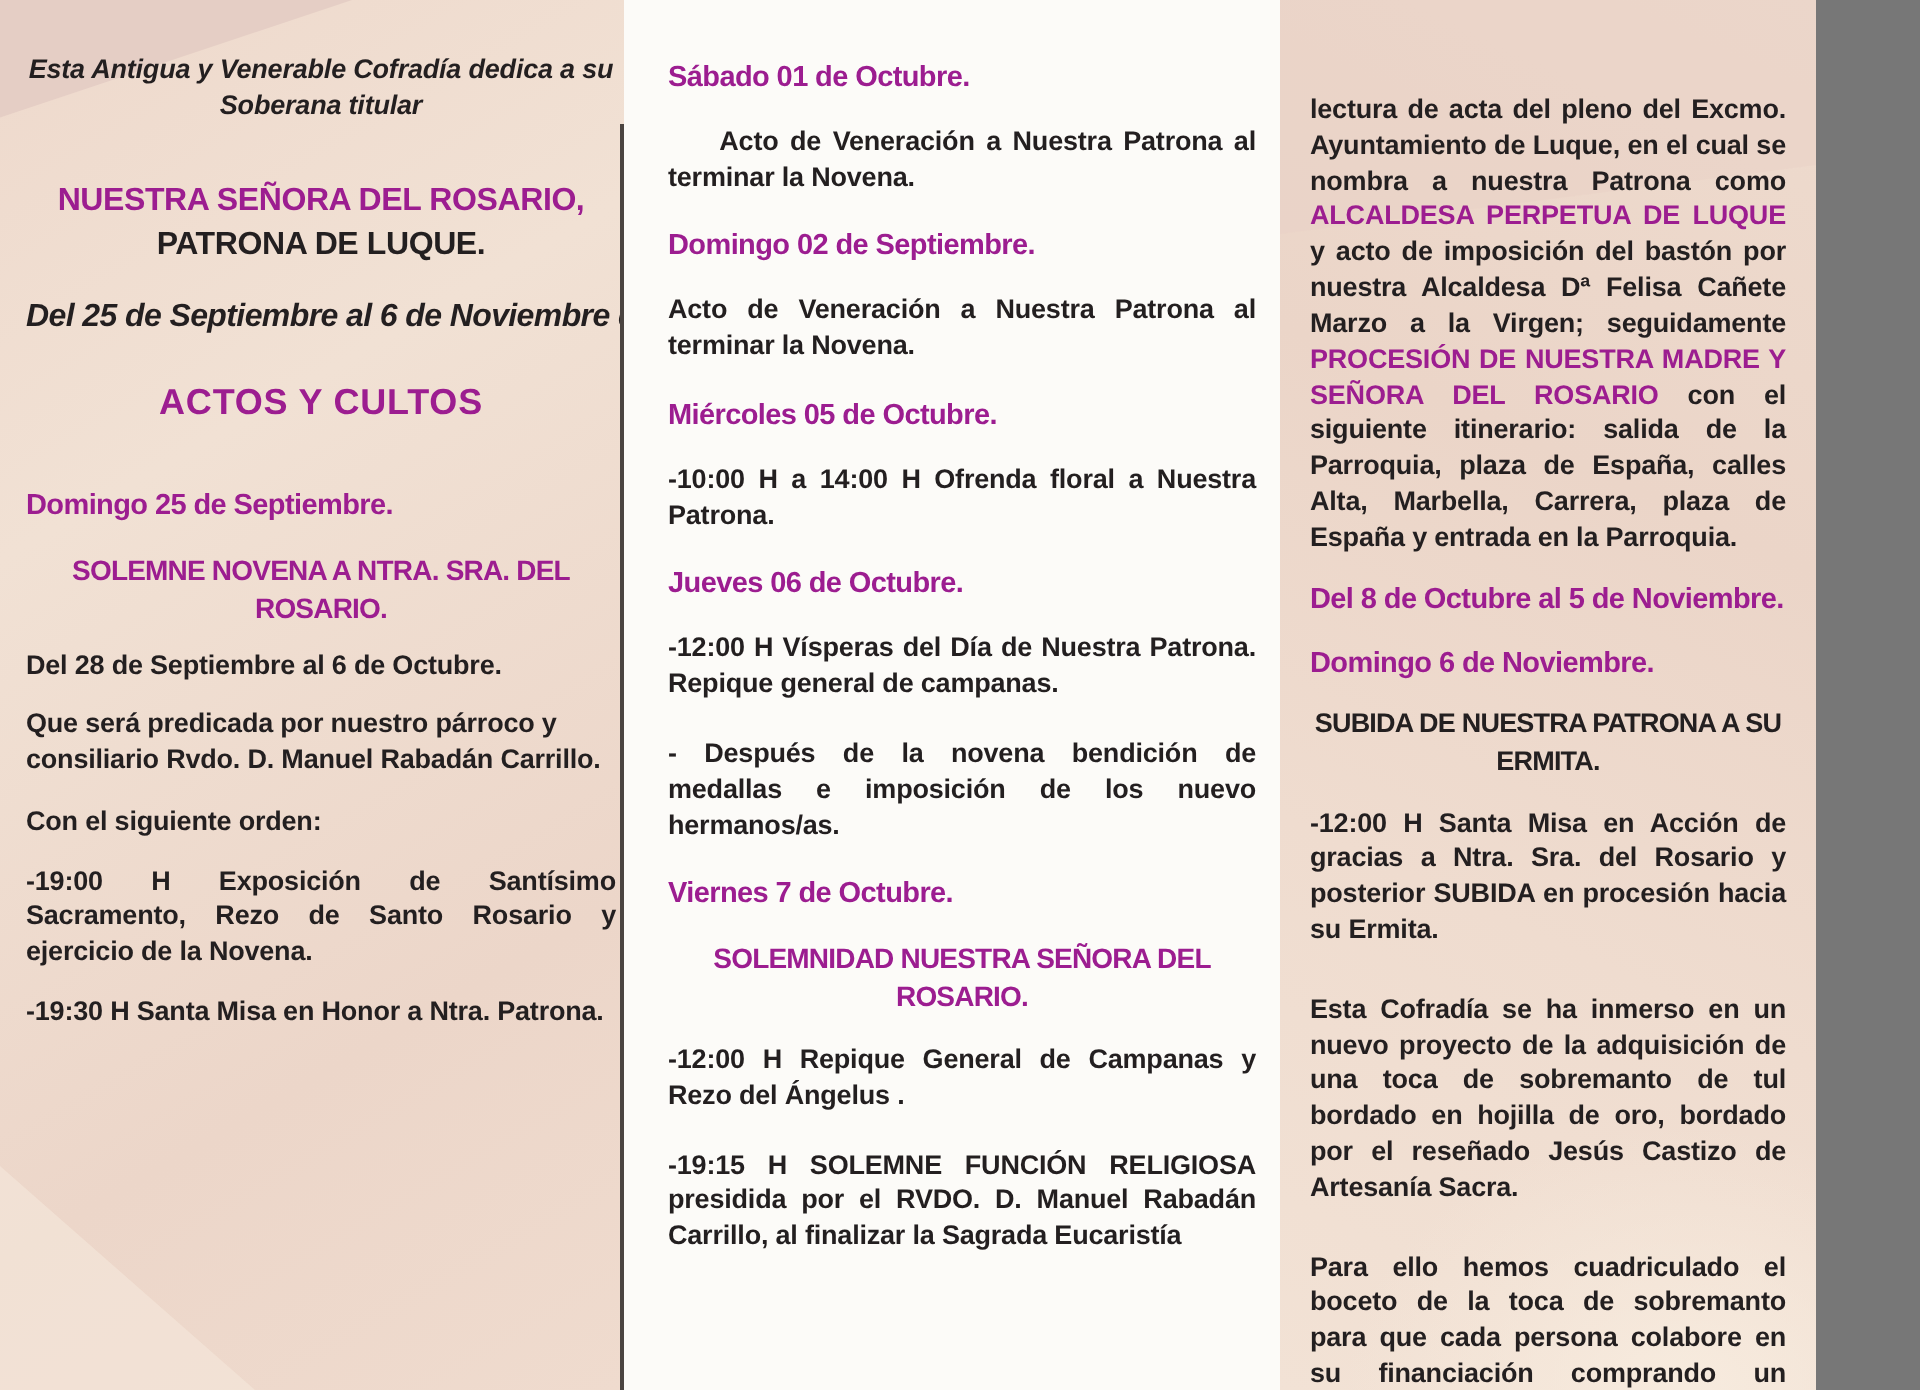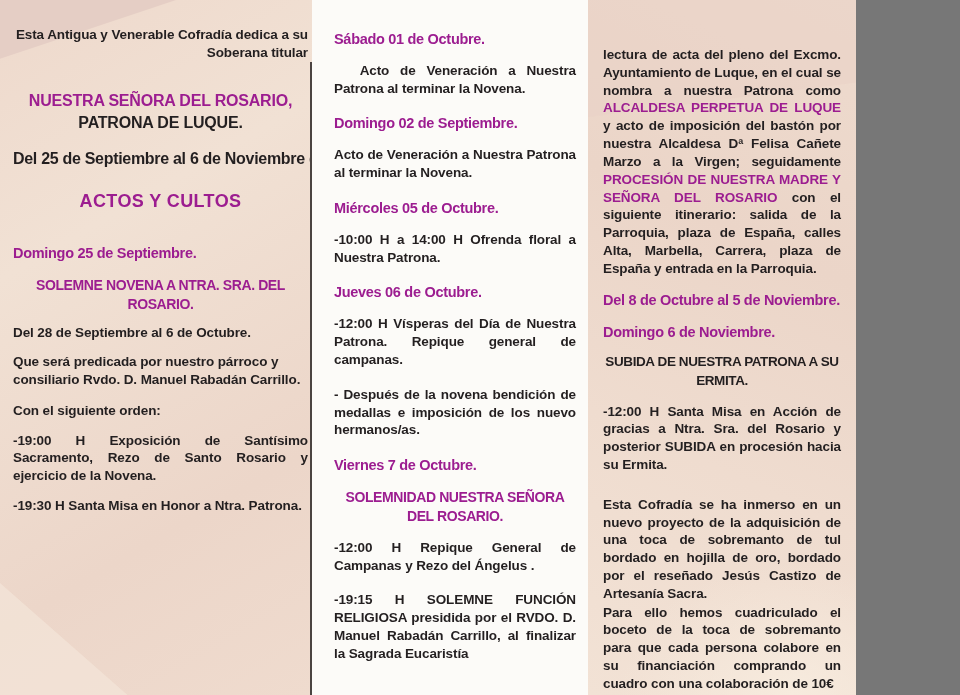--- a/index.html
+++ b/index.html
@@ -26,42 +26,42 @@
   }
 
   
   .divider{
     position:absolute;left:310px;top:62px;bottom:0;width:2px;
     background:#4b4441;z-index:5;
   }
 
   
   .col.centercol{
-    width:276px;padding:30px 12px 0 22px;
+    width:328px;padding:30px 12px 0 22px;
     background:#fcfbf8;
   }
 
   
   .col.right{
     width:268px;padding:46px 15px 0 15px;
     background:linear-gradient(205deg,#eedbce 0%,#ebd5c8 35%,#efdccf 65%,#f2e2d5 100%);
   }
   .col.right .shape-tr{
     position:absolute;top:0;left:0;right:0;height:150px;
     background:#e9d2c7;clip-path:polygon(0 0,100% 0,100% 55%,0 78%);opacity:.55;
   }
   .col.right .shape-br{
     position:absolute;bottom:0;right:0;width:260px;height:150px;
     background:radial-gradient(ellipse at 75% 100%,#f7ebde 0%,rgba(247,235,222,0) 62%);
   }
 
   h1,h2,h3,p{margin:0;position:relative;z-index:2;}
   p{font-size:13.5px;line-height:1.32;letter-spacing:-0.1px;margin-bottom:13px;}
   .just{text-align:justify;}
-  .center{text-align:right;}
+  .center{text-align:center;font-style:italic;}
   .purple{color:var(--accent-purple,#9c1d90);}
   .dark{color:var(--text-black,#231f20);}
 
   .dedication{font-size:13.5px;margin-bottom:28px;line-height:1.35;}
   .title{font-size:16px;line-height:1.32;text-align:center;letter-spacing:-0.2px;margin-bottom:15px;}
   .title span{display:block;}
   .daterange{font-size:16px;white-space:nowrap;margin-bottom:22px;letter-spacing:-0.3px;}
   .actos{font-size:18px;text-align:center;letter-spacing:.4px;margin-bottom:32px;}
   .day{font-size:14.5px;line-height:1.3;letter-spacing:-0.3px;margin-bottom:13px;}
   .subhead{font-size:14px;line-height:1.35;text-align:center;letter-spacing:-0.4px;margin-bottom:11px;}
@@ -69,21 +69,21 @@
   .indent1{text-indent:1.9em;}
 
   .col.centercol .day{margin-bottom:13px;}
   .col.centercol p{margin-bottom:17px;}
   .col.centercol .subhead{margin-bottom:13px;}
 
   .col.right .actpara{margin-bottom:13px;}
   .col.right .day{margin-bottom:14px;}
   .col.right .ev-rezo{margin-bottom:14px;padding-left:4px;}
   .col.right .ev-subida{margin-bottom:22px;}
-  .col.right .project{margin-bottom:1px;}
+  .col.right .project{margin-bottom:22px;}
 </style>
 </head>
 <body>
 
 <div class="page">
 
   <section class="col left">
     <div class="shape-tl"></div>
     <div class="shape-bl"></div>
 

